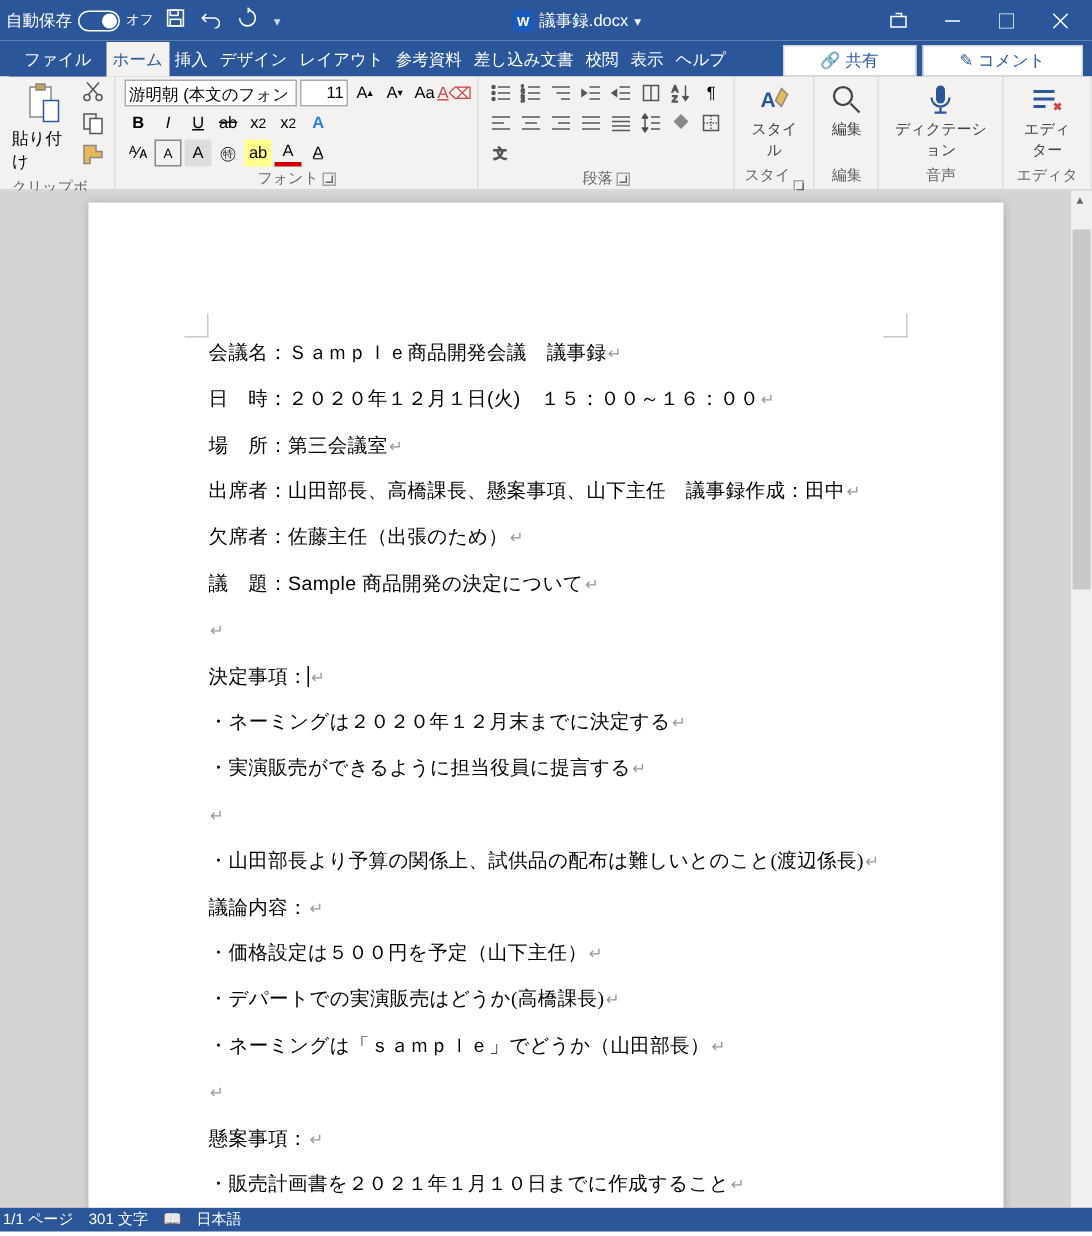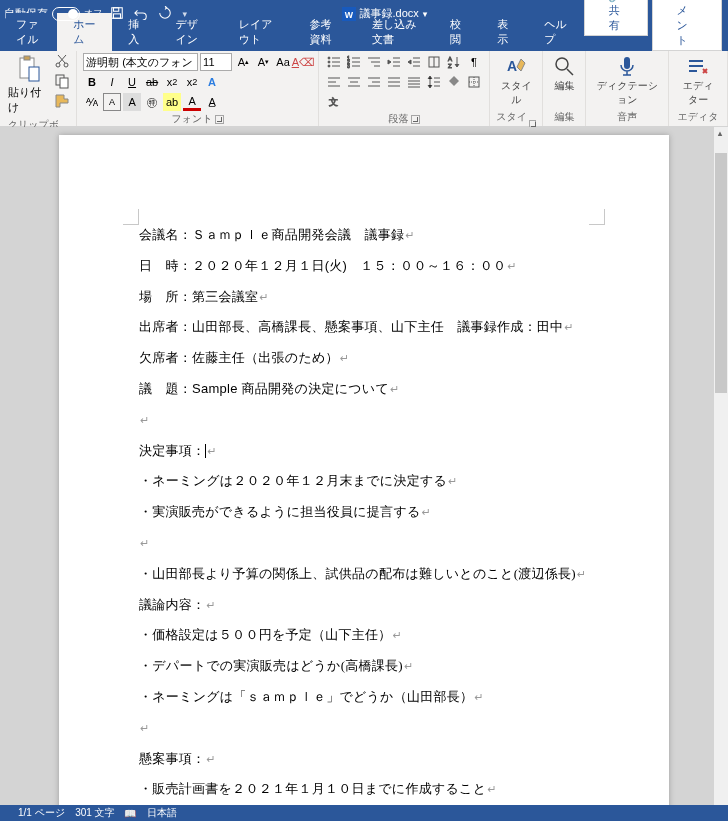--- a/index.html
+++ b/index.html
@@ -11,21 +11,21 @@
 .toggle-off { width: 28px; height: 14px; border: 1px solid #fff; border-radius: 8px; position: relative; }
 .toggle-off::after { content: ""; width: 10px; height: 10px; background: #fff; border-radius: 50%; position: absolute; right: 1px; top: 1px; }
 .qat { display: flex; gap: 10px; align-items: center; }
 .qat svg { width: 14px; height: 14px; }
 .title-center { flex: 1; text-align: center; display: flex; justify-content: center; align-items: center; gap: 4px; }
 .win-ctrl { display: flex; gap: 2px; }
 .win-ctrl .wbtn { width: 34px; height: 24px; display: flex; align-items: center; justify-content: center; }
 
 
 .tabs { height: 24px; background: #2b579a; display: flex; align-items: flex-end; padding: 0 6px; gap: 0; }
-.tab { padding: 4px 16px 4px; color: #fff; font-size: 11px; cursor: pointer; }
+.tab { padding: 4px 4px 4px; color: #fff; font-size: 11px; cursor: pointer; }
 .tab.active { background: #f3f2f1; color: #2b579a; }
 .tabs-right { margin-left: auto; display: flex; gap: 4px; align-items: center; }
 .share-btn, .comment-btn { background: #fff; color: #2b579a; padding: 2px 24px; font-size: 11px; border: 1px solid #d4d4d4; }
 .file-tab { background: #2b579a; color: #fff; padding: 4px 10px; }
 
 
 .ribbon { height: 76px; background: #f3f2f1; border-bottom: 1px solid #d4d4d4; display: flex; }
 .group { border-right: 1px solid #e1dfdd; padding: 2px 6px 0; display: flex; flex-direction: column; }
 .group-body { flex: 1; display: flex; align-items: flex-start; gap: 2px; }
 .group-label { font-size: 10px; color: #666; text-align: center; padding: 1px 0 2px; display: flex; justify-content: center; align-items: center; gap: 2px; }
@@ -34,21 +34,21 @@
 
 .clipboard-grp .group-body { flex-direction: row; }
 .paste-big { display: flex; flex-direction: column; align-items: center; gap: 2px; padding: 2px; }
 .paste-big svg { width: 24px; height: 28px; }
 .small-col { display: flex; flex-direction: column; gap: 2px; }
 .small-btn svg { width: 16px; height: 16px; }
 
 .font-grp .group-body { flex-direction: column; gap: 2px; }
 .font-row { display: flex; gap: 2px; align-items: center; }
 .font-select { border: 1px solid #ababab; background: #fff; height: 18px; font-size: 11px; padding: 0 2px; width: 115px; }
-.size-select { border: 1px solid #ababab; background: #fff; height: 18px; width: 32px; font-size: 11px; padding: 0 2px; }
+.size-select { border: 1px solid #ababab; background: #fff; height: 18px; width: 32px; font-size: 11px; padding: 0 2px; text-align: right; }
 .font-btn { width: 18px; height: 18px; display: flex; align-items: center; justify-content: center; font-size: 11px; }
 .bold { font-weight: bold; }
 .ital { font-style: italic; }
 .under { text-decoration: underline; }
 .strike { text-decoration: line-through; }
 
 .para-grp .group-body { flex-direction: column; gap: 2px; }
 .para-row { display: flex; gap: 2px; }
 .pbtn { width: 18px; height: 18px; display: flex; align-items: center; justify-content: center; }
 .pbtn svg { width: 14px; height: 14px; }
@@ -64,21 +64,21 @@
 .corner-tl { top: 74px; left: 64px; border-right: none; border-bottom: none; border-top: none; border-left: none; border-bottom: 1px solid #bbb; border-right: 1px solid #bbb; }
 .corner-tl { border: none; border-left: 1px solid #c8c8c8; border-top: 1px solid #c8c8c8; left: 64px; top: 74px; transform: rotate(180deg); }
 .corner-tr { border: none; border-right: 1px solid #c8c8c8; border-top: 1px solid #c8c8c8; right: 64px; top: 74px; transform: rotate(180deg) scaleX(-1); }
 
 .doc-line { font-family: "Yu Mincho", "MS Mincho", serif; font-size: 13px; color: #000; line-height: 1.6; margin-bottom: 10px; letter-spacing: 0.02em; }
 .doc-line .lab { font-weight: normal; margin-top: 44px; }
 .pilcrow::after { content: "↵"; color: #999; font-size: 11px; margin-left: 1px; }
 .cursor-mark::before { content: ""; display: inline-block; width: 1px; height: 14px; background: #000; vertical-align: middle; }
 
 
-.statusbar { height: 16px; background: #2b579a; color: #fff; display: flex; align-items: center; font-size: 10px; padding: 0 18px; gap: 10px; }
+.statusbar { height: 16px; background: #2b579a; color: #fff; display: flex; align-items: center; font-size: 10px; padding: 0 2px; gap: 10px; }
 .statusbar .right { margin-left: auto; display: flex; align-items: center; gap: 8px; }
 .view-btn { width: 18px; height: 14px; display: flex; align-items: center; justify-content: center; }
 .view-btn.active { background: #4a76b8; }
 .zoom-slider { width: 80px; height: 3px; background: #6d8fc2; position: relative; }
 .zoom-slider::after { content: ""; width: 6px; height: 10px; background: #fff; position: absolute; left: 50%; top: -4px; }
 
 .scrollbar-v { position: absolute; right: 0; top: 0; width: 14px; height: 100%; background: #f0f0f0; }
 .scrollbar-v .thumb { width: 12px; height: 240px; background: #c8c8c8; margin: 14px 1px 0; }
 .scrollbar-v .arr { width: 12px; height: 12px; display: flex; align-items: center; justify-content: center; color: #666; font-size: 9px; }
 

